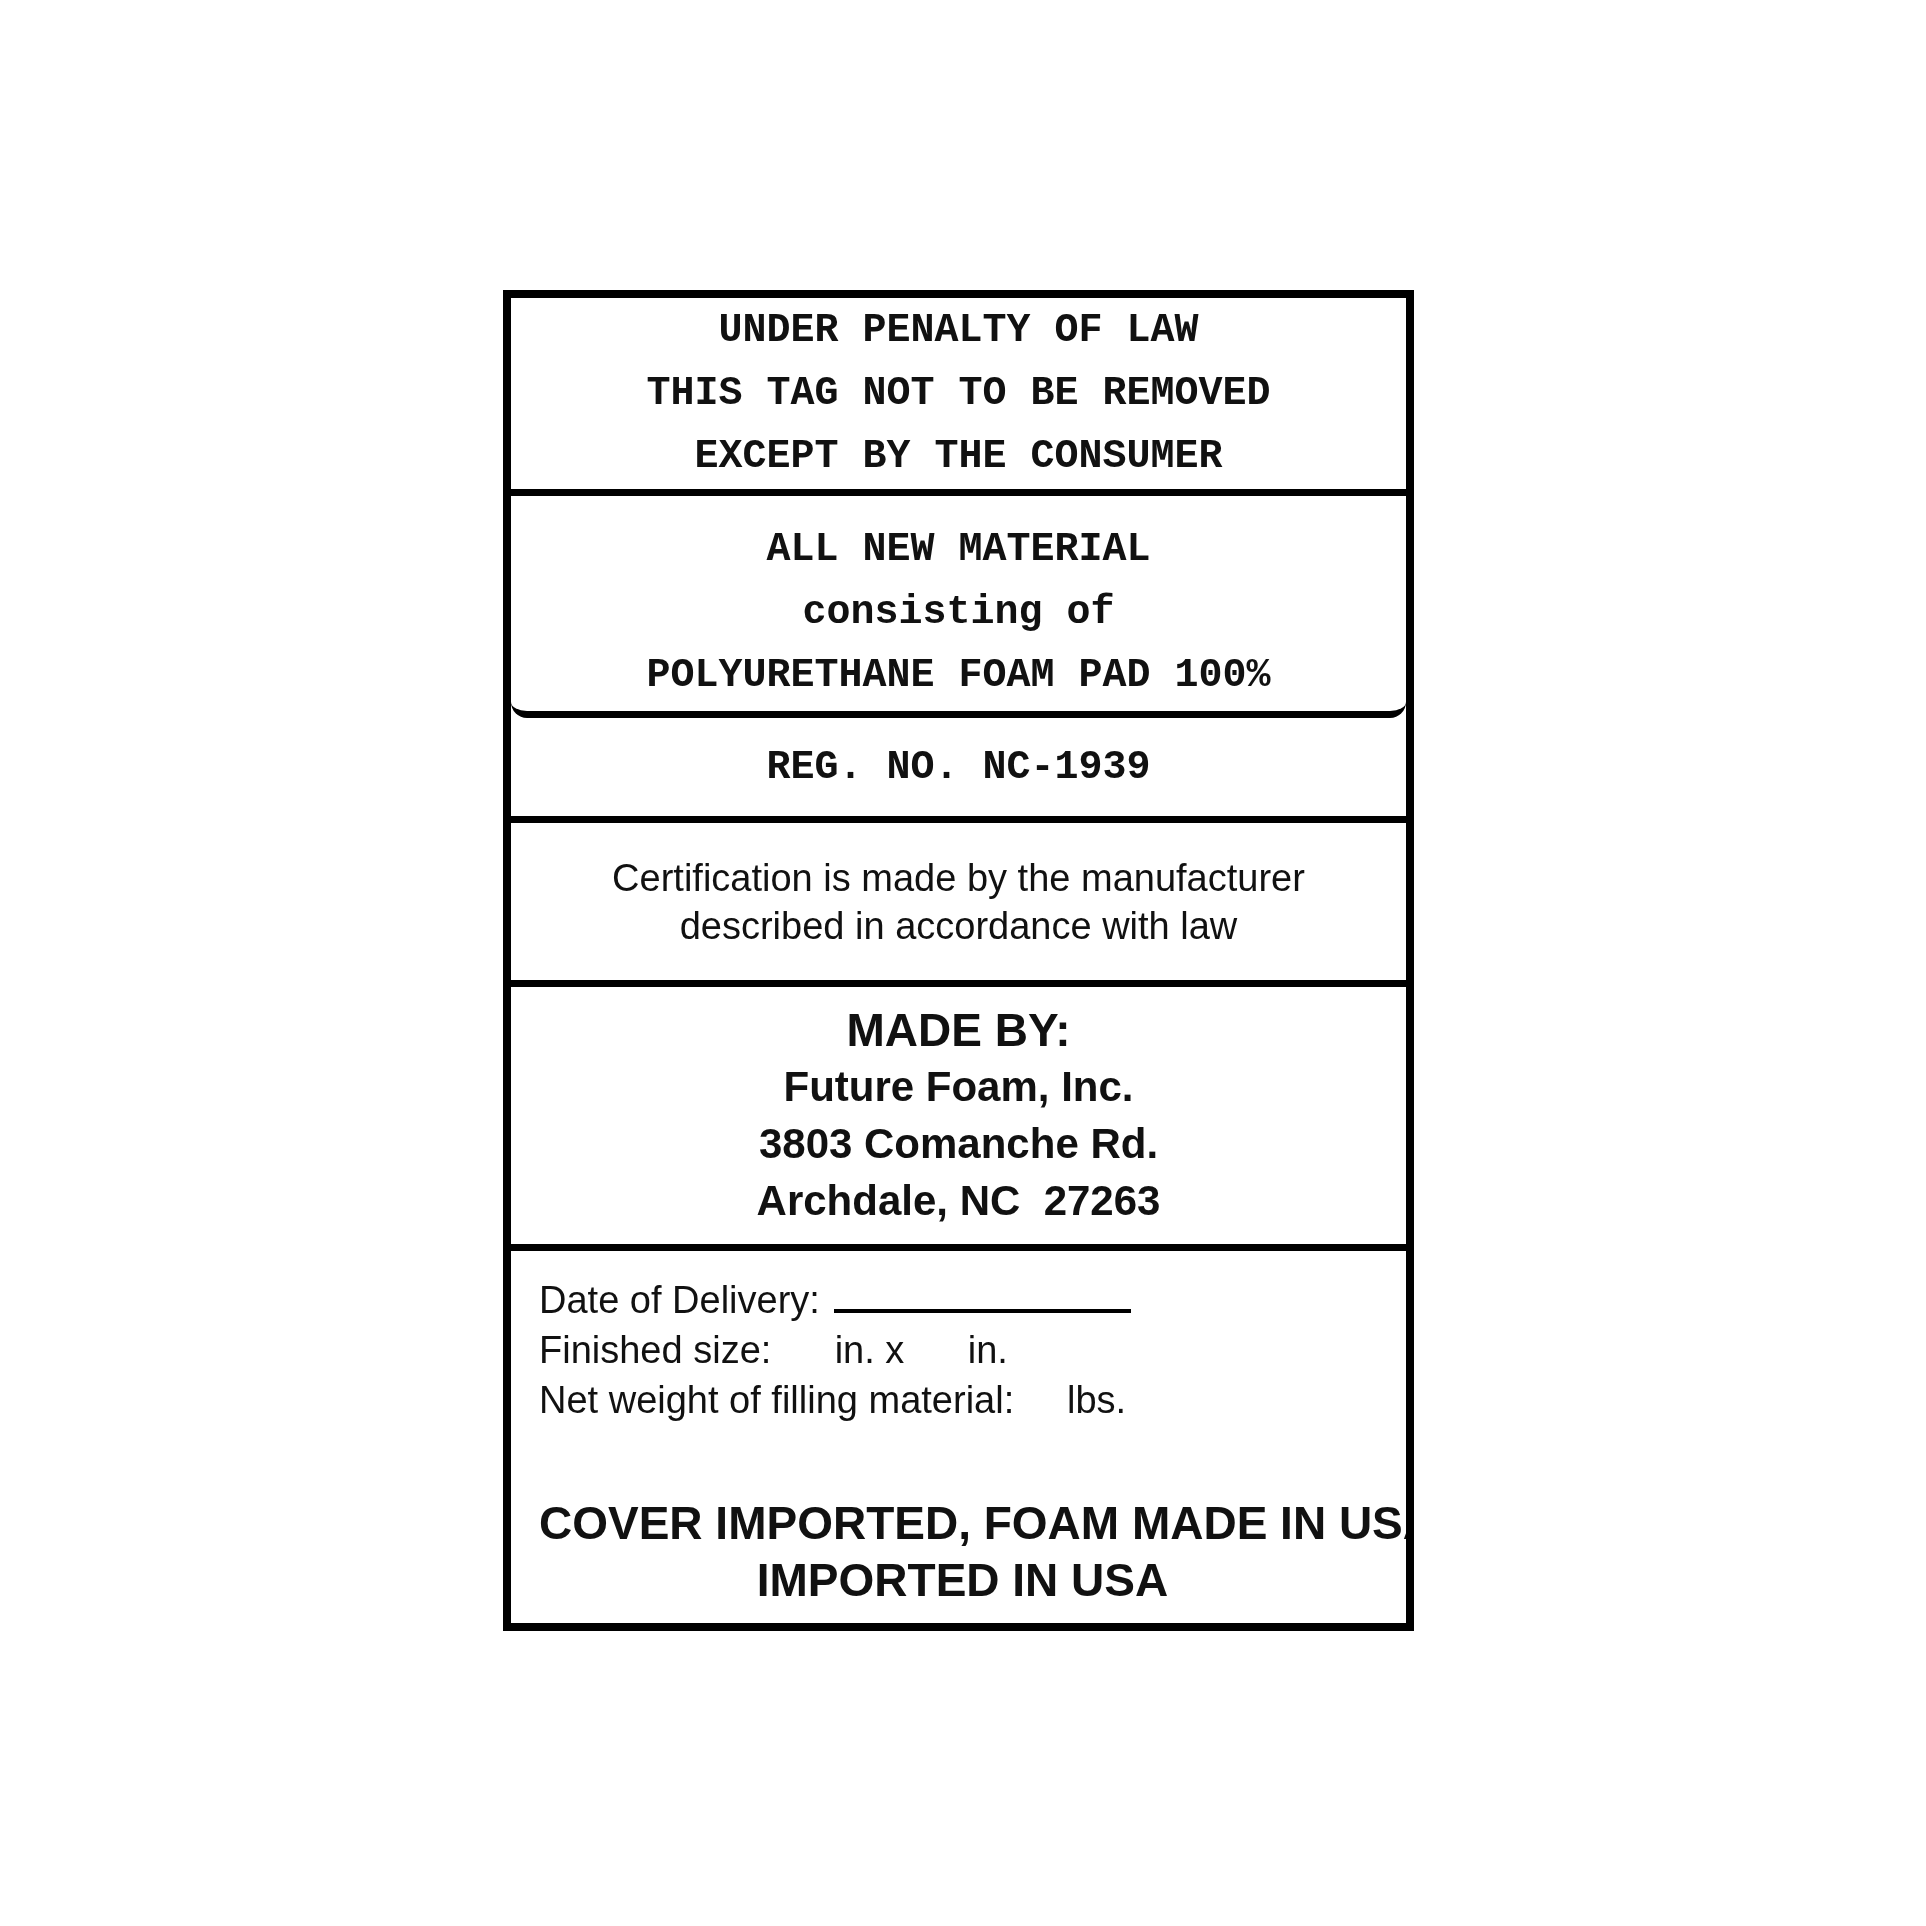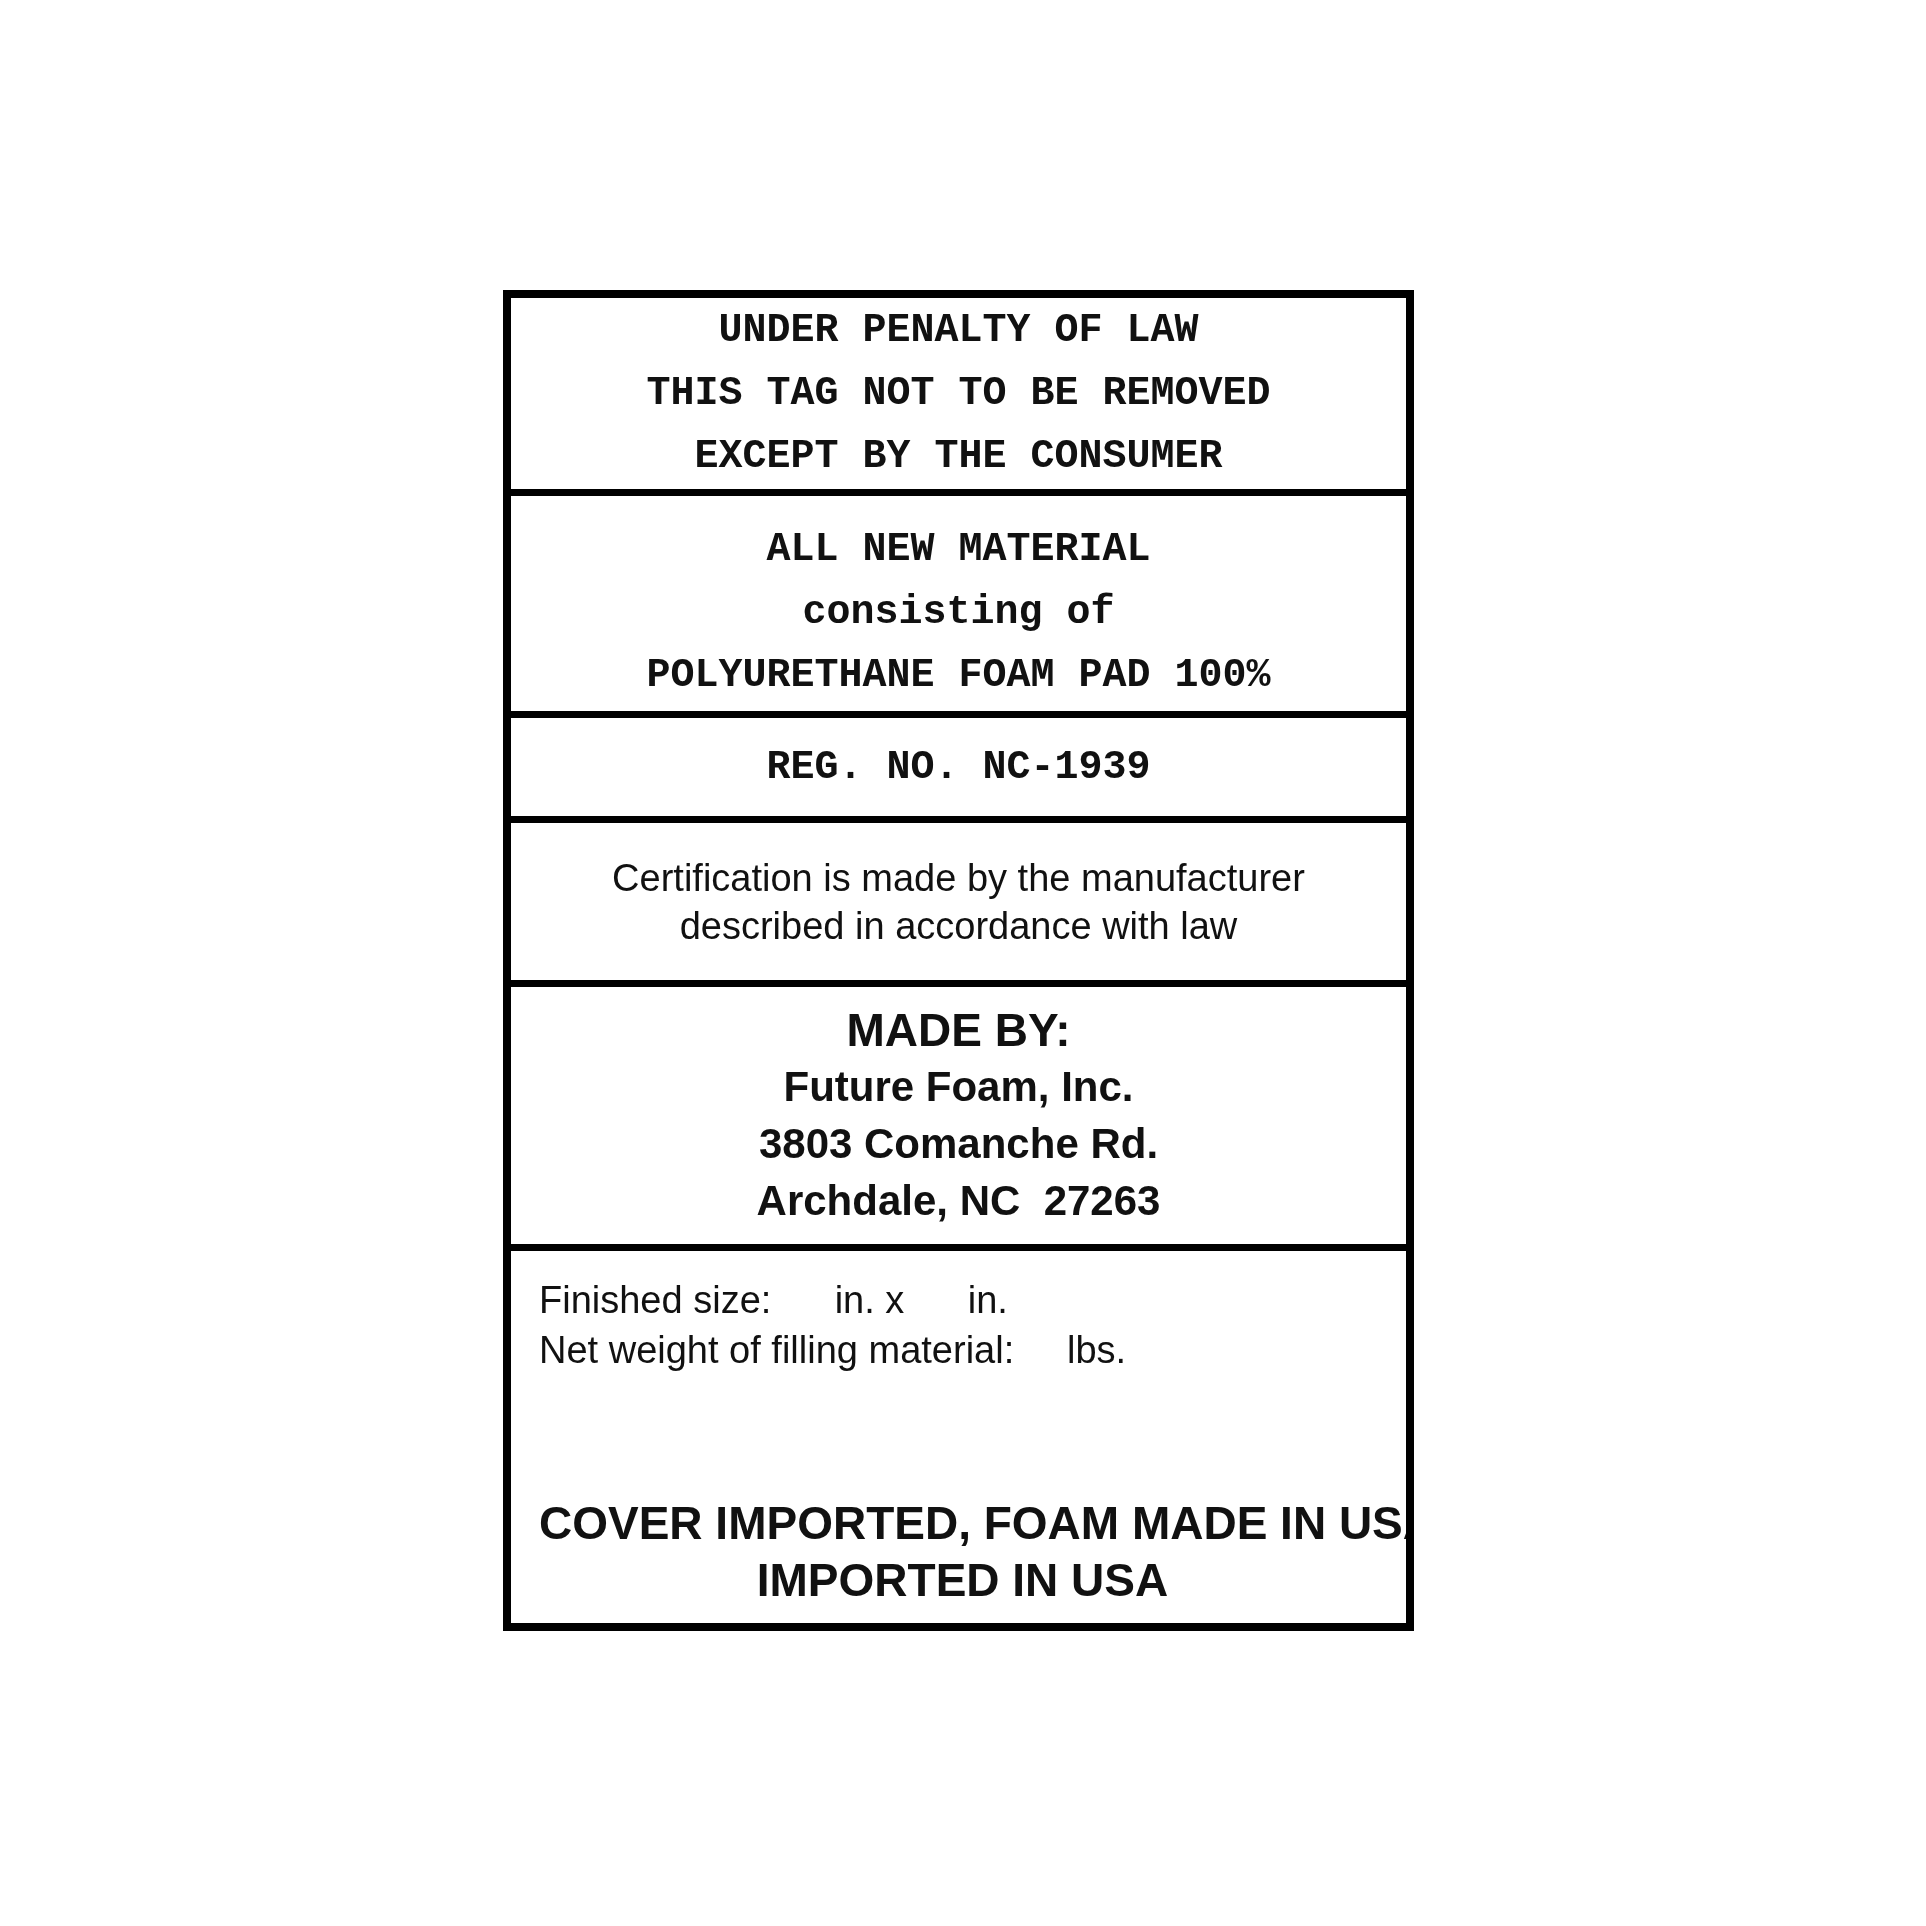--- a/index.html
+++ b/index.html
@@ -32,21 +32,21 @@
     display: flex;
     flex-direction: column;
     align-items: center;
     justify-content: center;
     text-align: center;
     overflow: hidden;
   }
   .sec:last-child { border-bottom: none; }
 
   .sec-penalty  { height: 198px; }
-  .sec-material { height: 222px; justify-content: flex-start; padding-top: 22px; }
+  .sec-material { height: 222px; justify-content: flex-start; padding-top: 22px; border-radius: 16px; }
   .sec-reg      { height: 105px; }
   .sec-cert     { height: 164px; }
   .sec-madeby   { height: 264px; }
   .sec-details  {
     flex: 1 1 auto;
     align-items: stretch;
     justify-content: flex-start;
     text-align: left;
     padding: 24px 20px 14px 28px;
   }
@@ -128,20 +128,21 @@
   </div>
 
   <div class="sec sec-madeby">
     <div class="t-head">MADE BY:</div>
     <div class="t-addr">Future Foam, Inc.</div>
     <div class="t-addr">3803 Comanche Rd.</div>
     <div class="t-addr">Archdale, NC  27263</div>
   </div>
 
   <div class="sec sec-details">
+    <div class="t-detail"><span>Date of Delivery:</span><span class="fill-line"></span></div>
     <div class="t-detail">Finished size:      in. x      in.</div>
     <div class="t-detail">Net weight of filling material:     lbs.</div>
 
     <div class="origin-block">
       <div class="t-origin">COVER IMPORTED, FOAM MADE IN USA,</div>
       <div class="t-origin">IMPORTED IN USA</div>
     </div>
   </div>
 
 </div>

